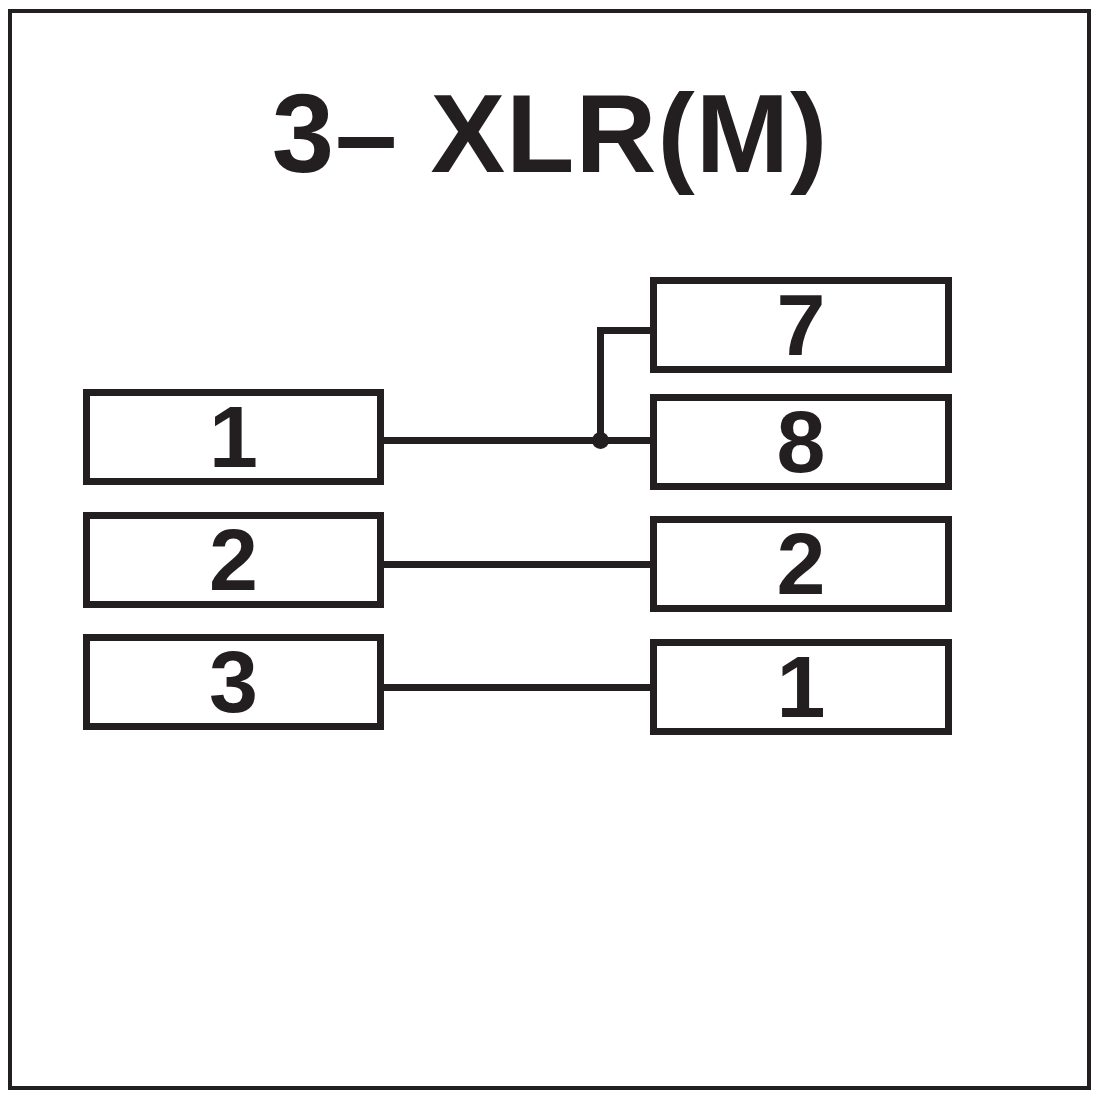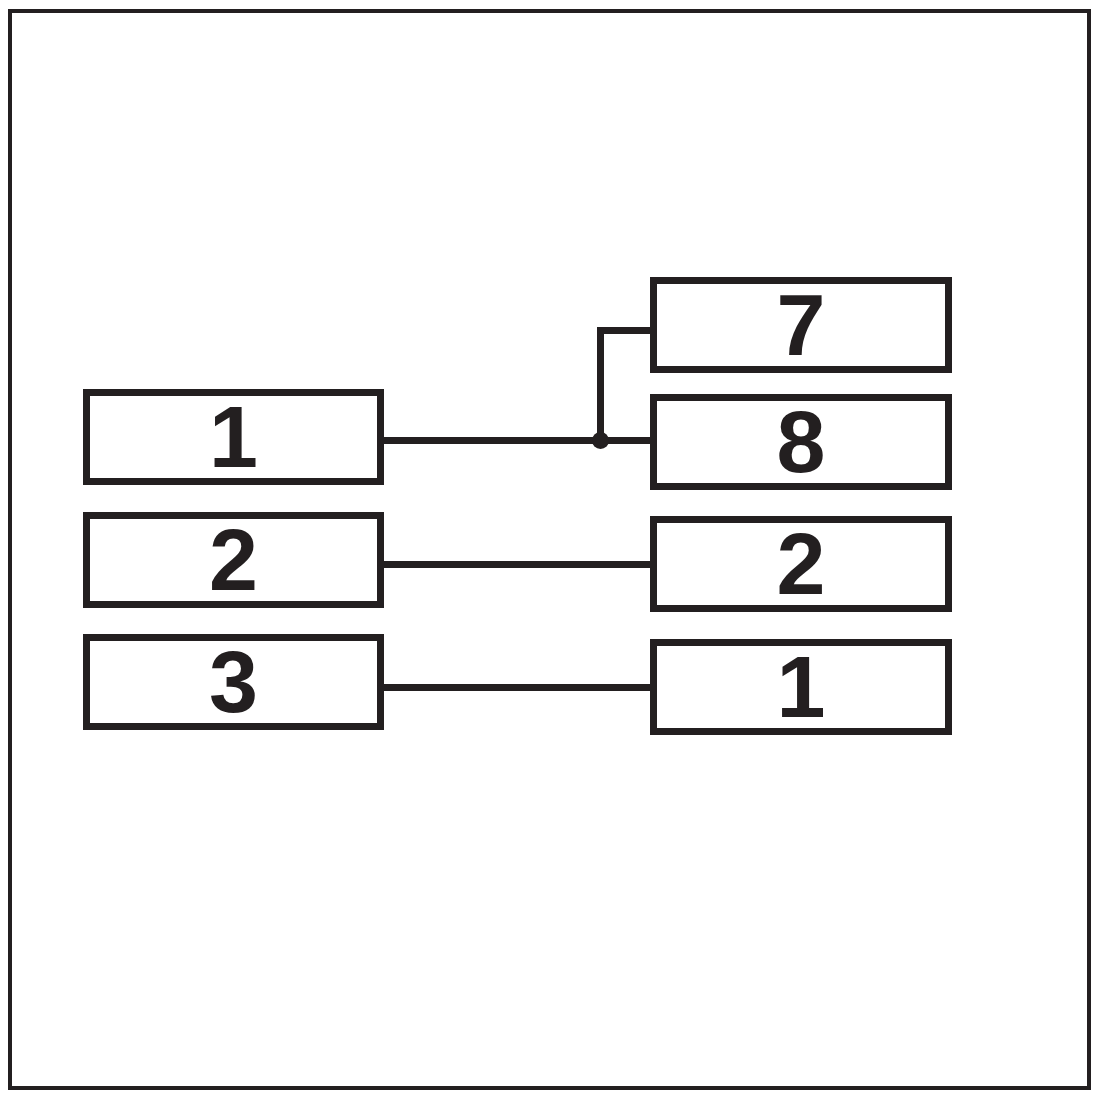--- a/index.html
+++ b/index.html
@@ -79,20 +79,21 @@
     border-radius: 50%;
     background: #231f20;
   }
 </style>
 </head>
 <body>
 
 <div id="canvas">
   <div class="frame"></div>
 
+  <div class="title">3– XLR(M)</div>
 
   <div class="wire h1"></div>
   <div class="wire v1"></div>
   <div class="wire h1b"></div>
   <div class="junction"></div>
   <div class="wire h2"></div>
   <div class="wire h3"></div>
 
   <div id="lpin-0" class="pinbox left">
     <span>1</span>

